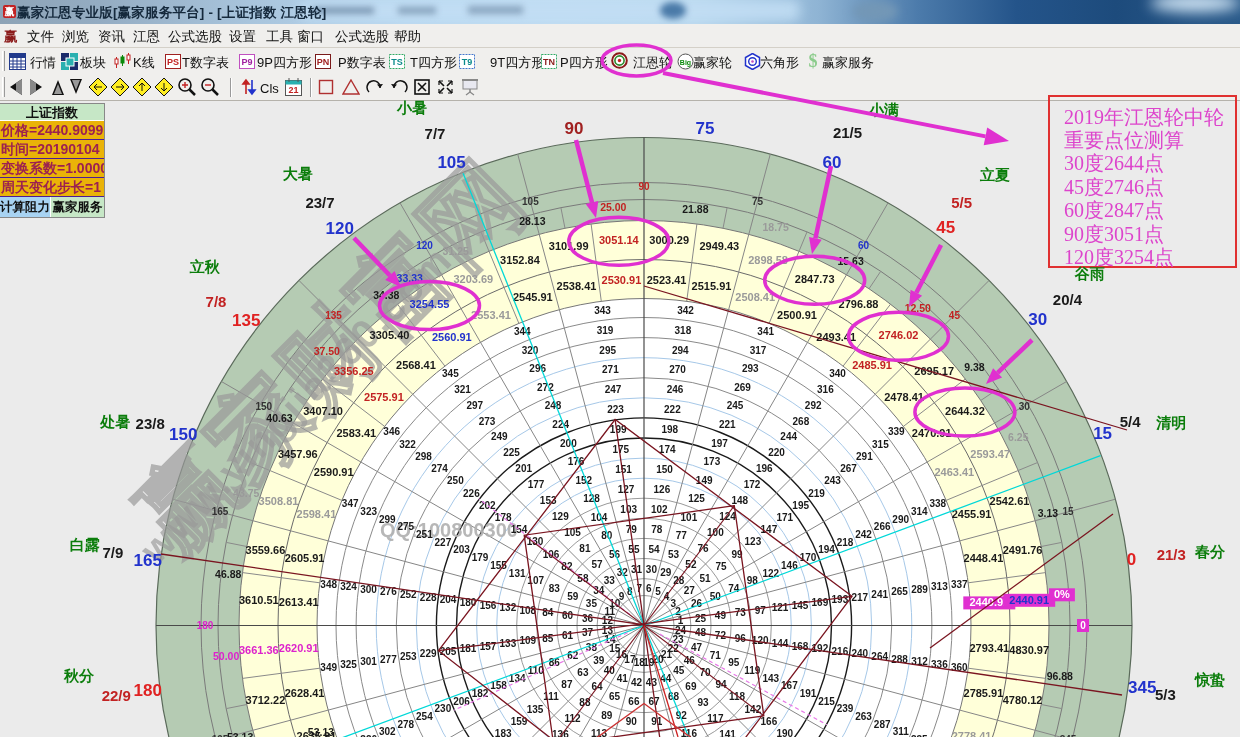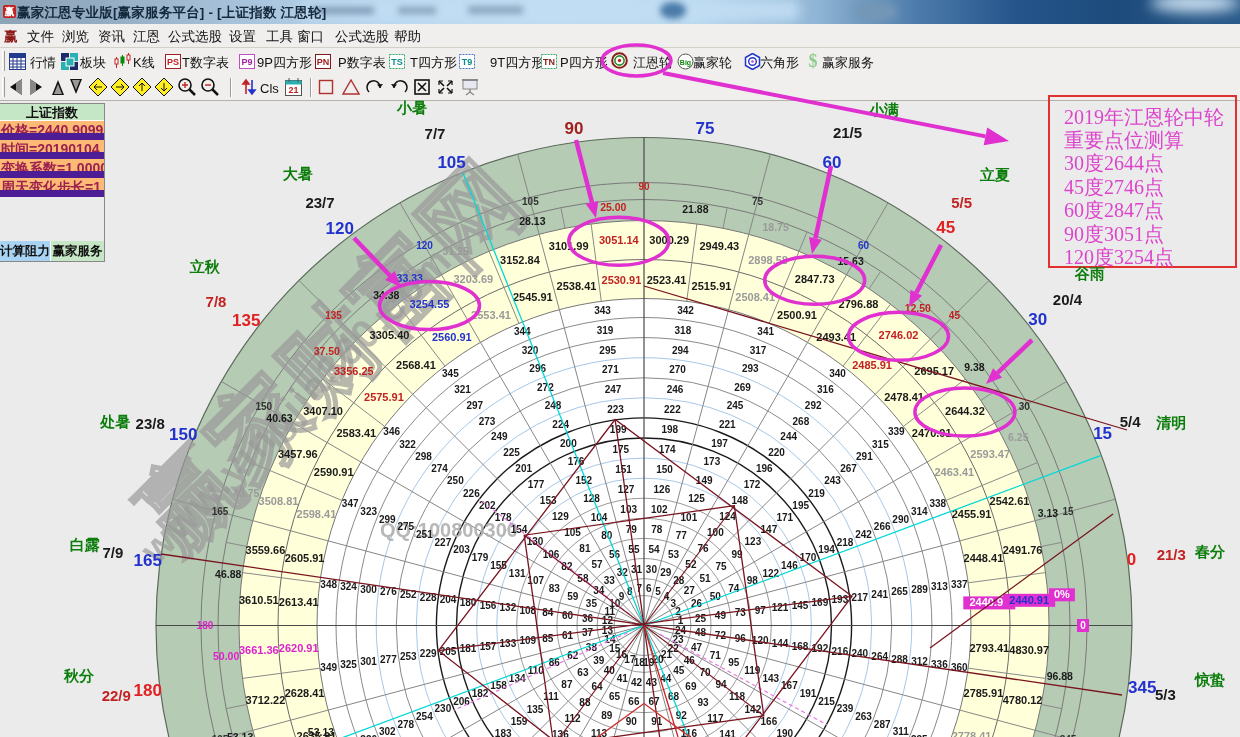--- a/index.html
+++ b/index.html
@@ -14,22 +14,22 @@
 #tb1 { position:absolute; left:0; top:48px; width:1240px; height:26px; background:#f0efed; }
 #tb2 { position:absolute; left:0; top:74px; width:1240px; height:27px; background:#f0efed; border-bottom:1px solid #b5b2ab; }
 .grip { position:absolute; left:2px; top:3px; width:3px; height:20px; border-left:1px solid #fff; border-right:1px solid #9a9a9a; }
 #tb1 .lab { position:absolute; top:6px; font-size:13px; color:#111; }
 #tb1 svg, #tb2 svg { position:absolute; }
 #tb2 .lab { position:absolute; top:7px; font-size:13px; color:#111; }
 .vsep { position:absolute; top:4px; width:2px; height:19px; border-left:1px solid #9a9a9a; border-right:1px solid #fff; }
 #chart { position:absolute; left:0; top:101px; width:1240px; height:636px; background:#ebebeb; }
 #panel { position:absolute; left:0; top:103px; width:105px; z-index:5; border:1px solid #888; border-left:none; font-weight:700; }
 #panel .hd { height:17px; background:#c6e7c6; color:#111; font-size:13px; text-align:center; line-height:17px; border-bottom:1px solid #fff; }
-#panel .rw { height:19px; background:#fdba74; color:#9c2150; font-size:14px; line-height:19px; padding-left:1px; border-bottom:7px solid #4c1d95; white-space:nowrap; overflow:hidden; }
-#panel .bt { height:20px; display:flex;margin-top:44px; }
+#panel .rw { height:19px; background:#eab308; color:#9c2150; font-size:14px; line-height:19px; padding-left:1px; border-bottom:1px solid #4c1d95; white-space:nowrap; overflow:hidden; }
+#panel .bt { height:20px; display:flex; }
 #panel .bt div { height:20px; font-size:12.5px; color:#111; text-align:center; line-height:20px; white-space:nowrap; overflow:hidden; }
 #redbox { position:absolute; left:1048px; top:95px; width:189px; height:173px; border:2px solid #e03030; z-index:6; }
 #redbox div { position:absolute; left:14px; width:180px; white-space:nowrap; font-family:"Liberation Serif",serif; font-size:20px; font-weight:400; color:#dd44cc; }
 #wheel { position:absolute; left:0; top:0; z-index:8; pointer-events:none; }
 </style></head>
 <body>
 <div id="title">
   <div class="blob"></div>
     <div class="blob2"></div>
     <div class="blob3"></div>

